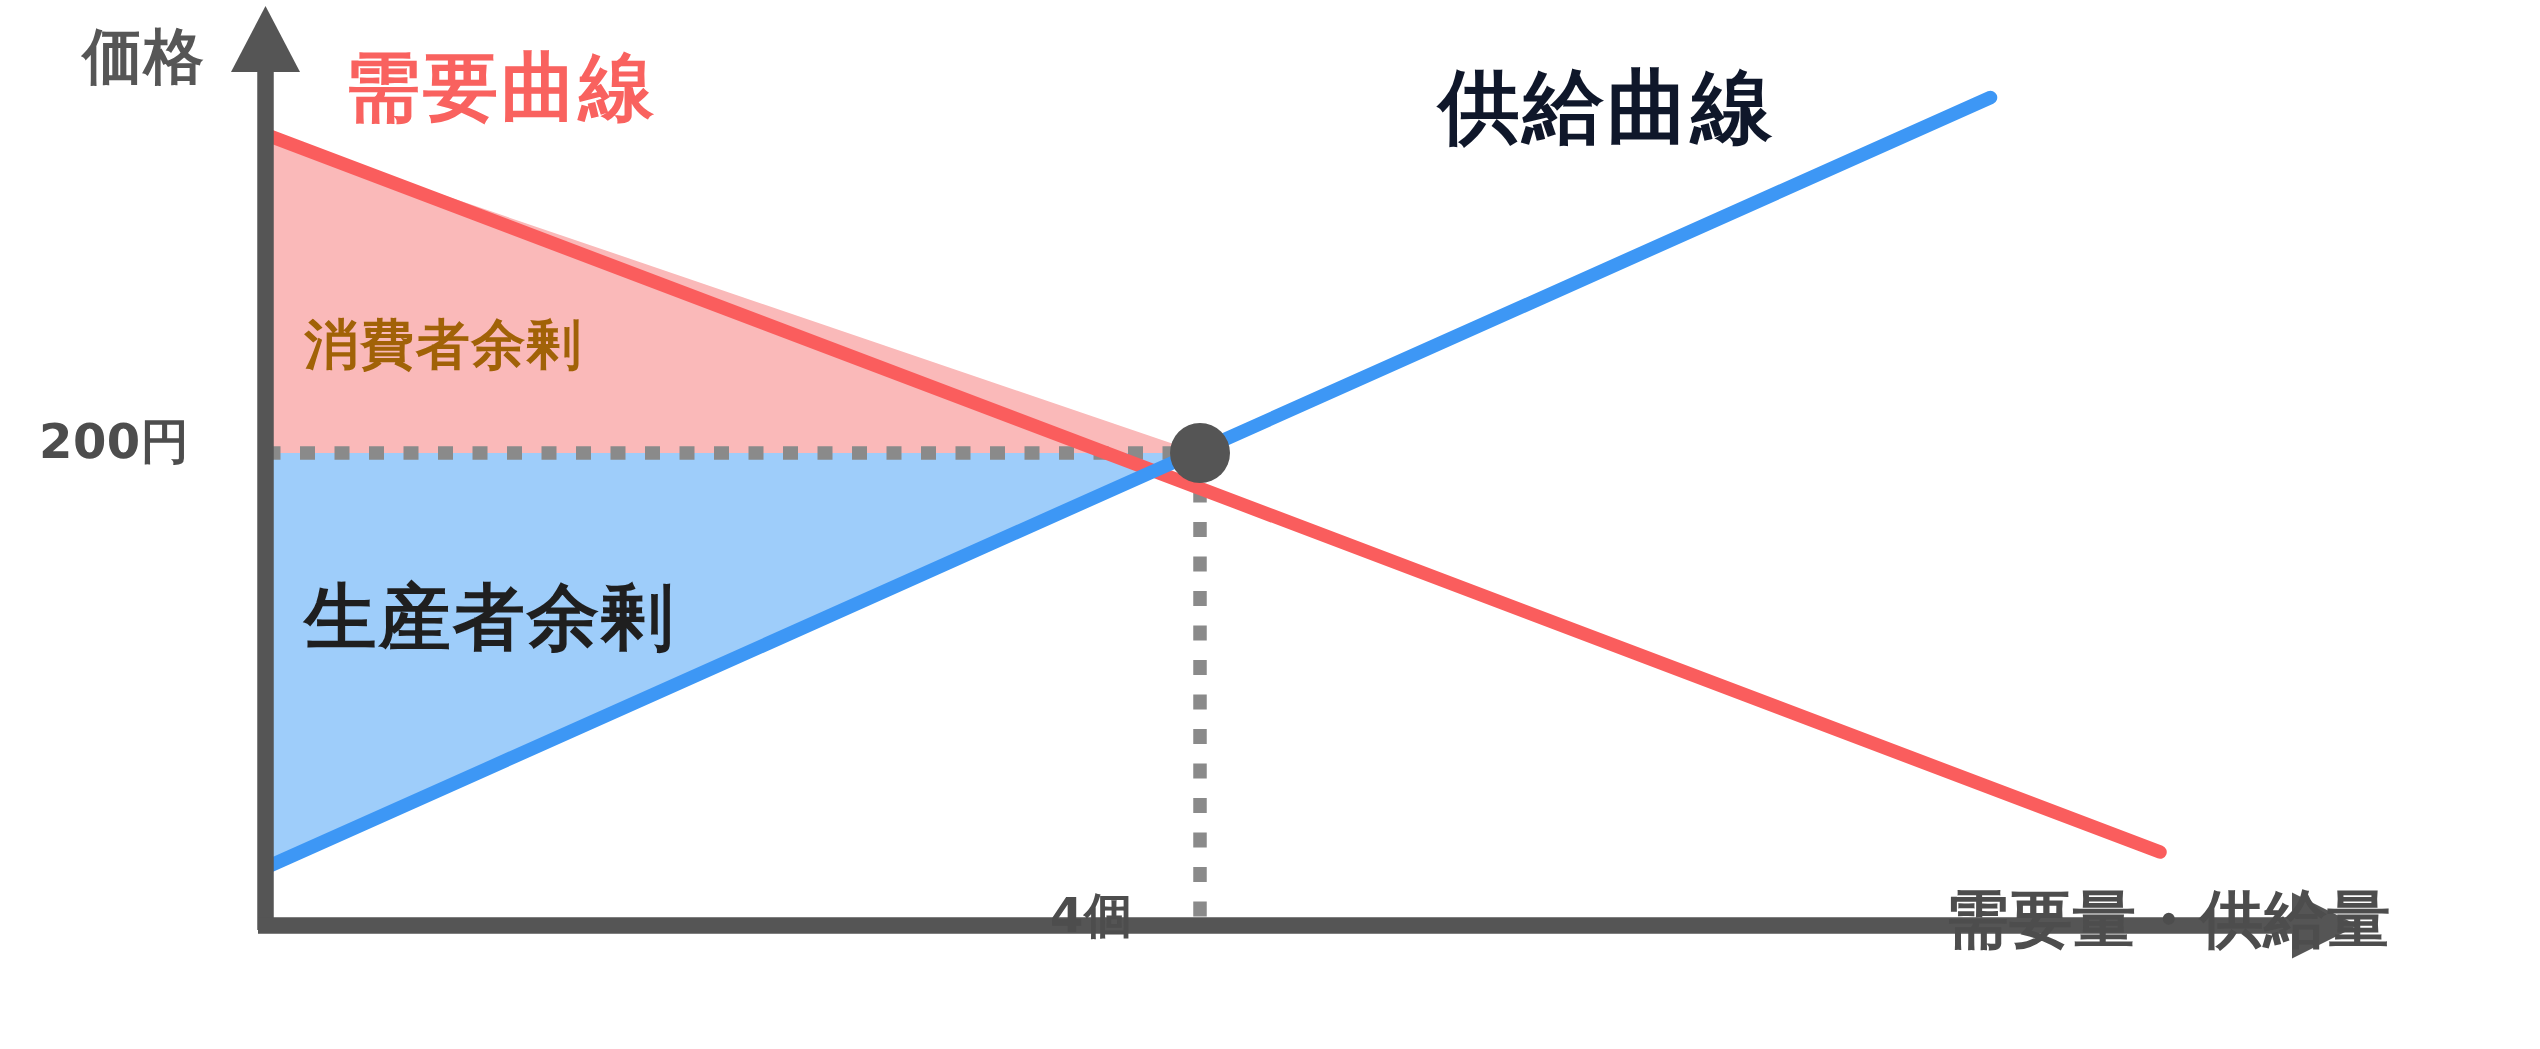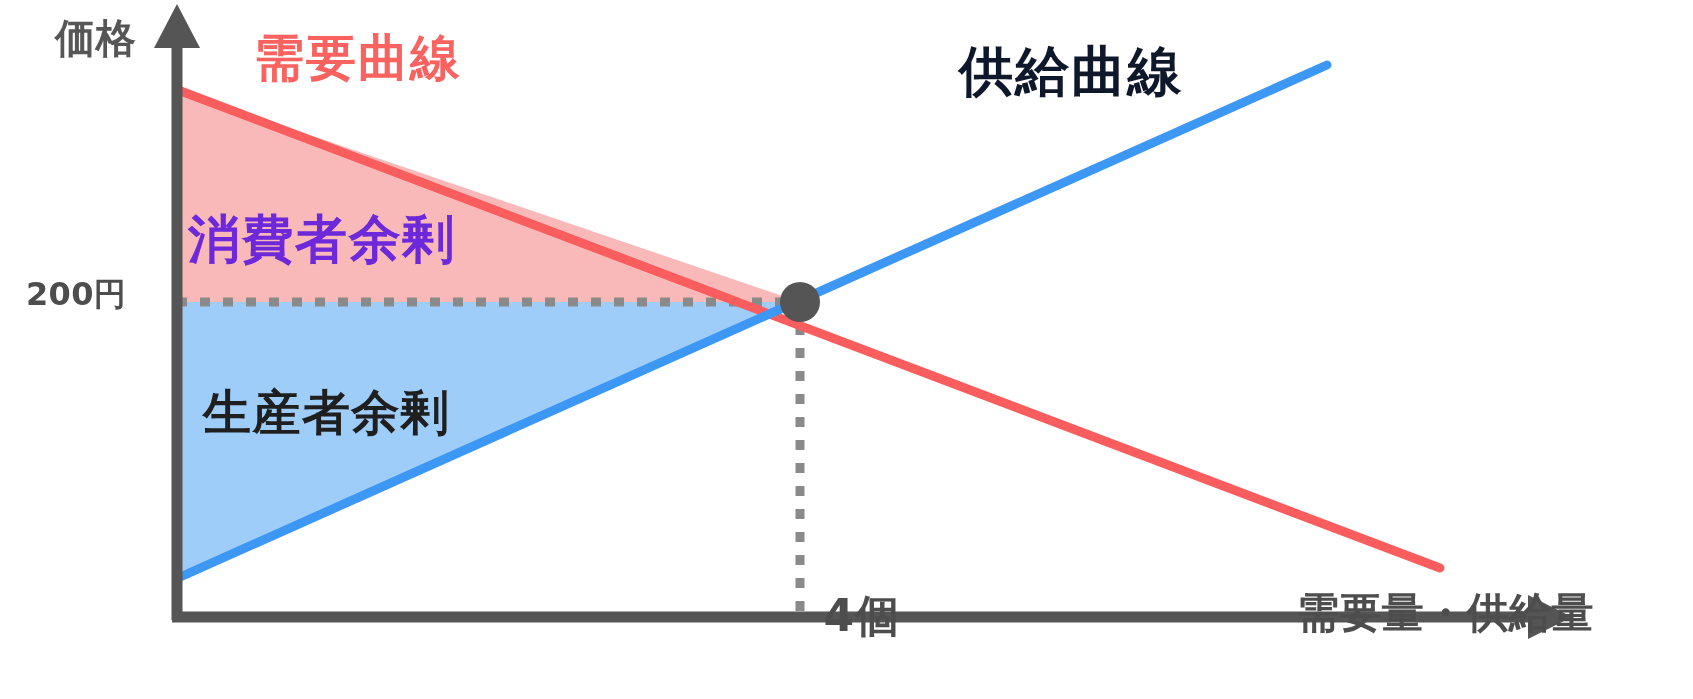--- a/index.html
+++ b/index.html
@@ -47,50 +47,49 @@
     font-size: 32px;
     color: #4d4d4d;
     letter-spacing: 0.01em;
   }
   .lbl-demand {
     left: 230px;
     top: 33px;
     font-size: 50px;
     color: #f9625f;
     letter-spacing: 0.04em;
-    margin-left: 24px;
   }
   .lbl-supply {
     left: 959px;
     top: 45px;
     font-size: 54px;
     color: #0f172a;
     letter-spacing: 0.04em;
   }
   .lbl-consumer-surplus {
-    left: 188px;
+    left: 203px;
     top: 213px;
-    font-size: 52px;
-    color: #6d28d9;
+    font-size: 36px;
+    color: #a16207;
     letter-spacing: 0.03em;
   }
   .lbl-producer-surplus {
     left: 203px;
     top: 340px;
     font-size: 48px;
     color: #1f1f1f;
     letter-spacing: 0.03em;
     margin-top: 48px;
   }
   .lbl-qty-tick {
     left: 700px;
     top: 594px;
     width: 200px;
-    text-align: right;
-    font-size: 44px;
+    text-align: left;
+    font-size: 32px;
     color: #4d4d4d;
   }
   .lbl-axis-x {
     left: 1297px;
     top: 592px;
     font-size: 42px;
     color: #4d4d4d;
     letter-spacing: 0.01em;
   }
 </style>

